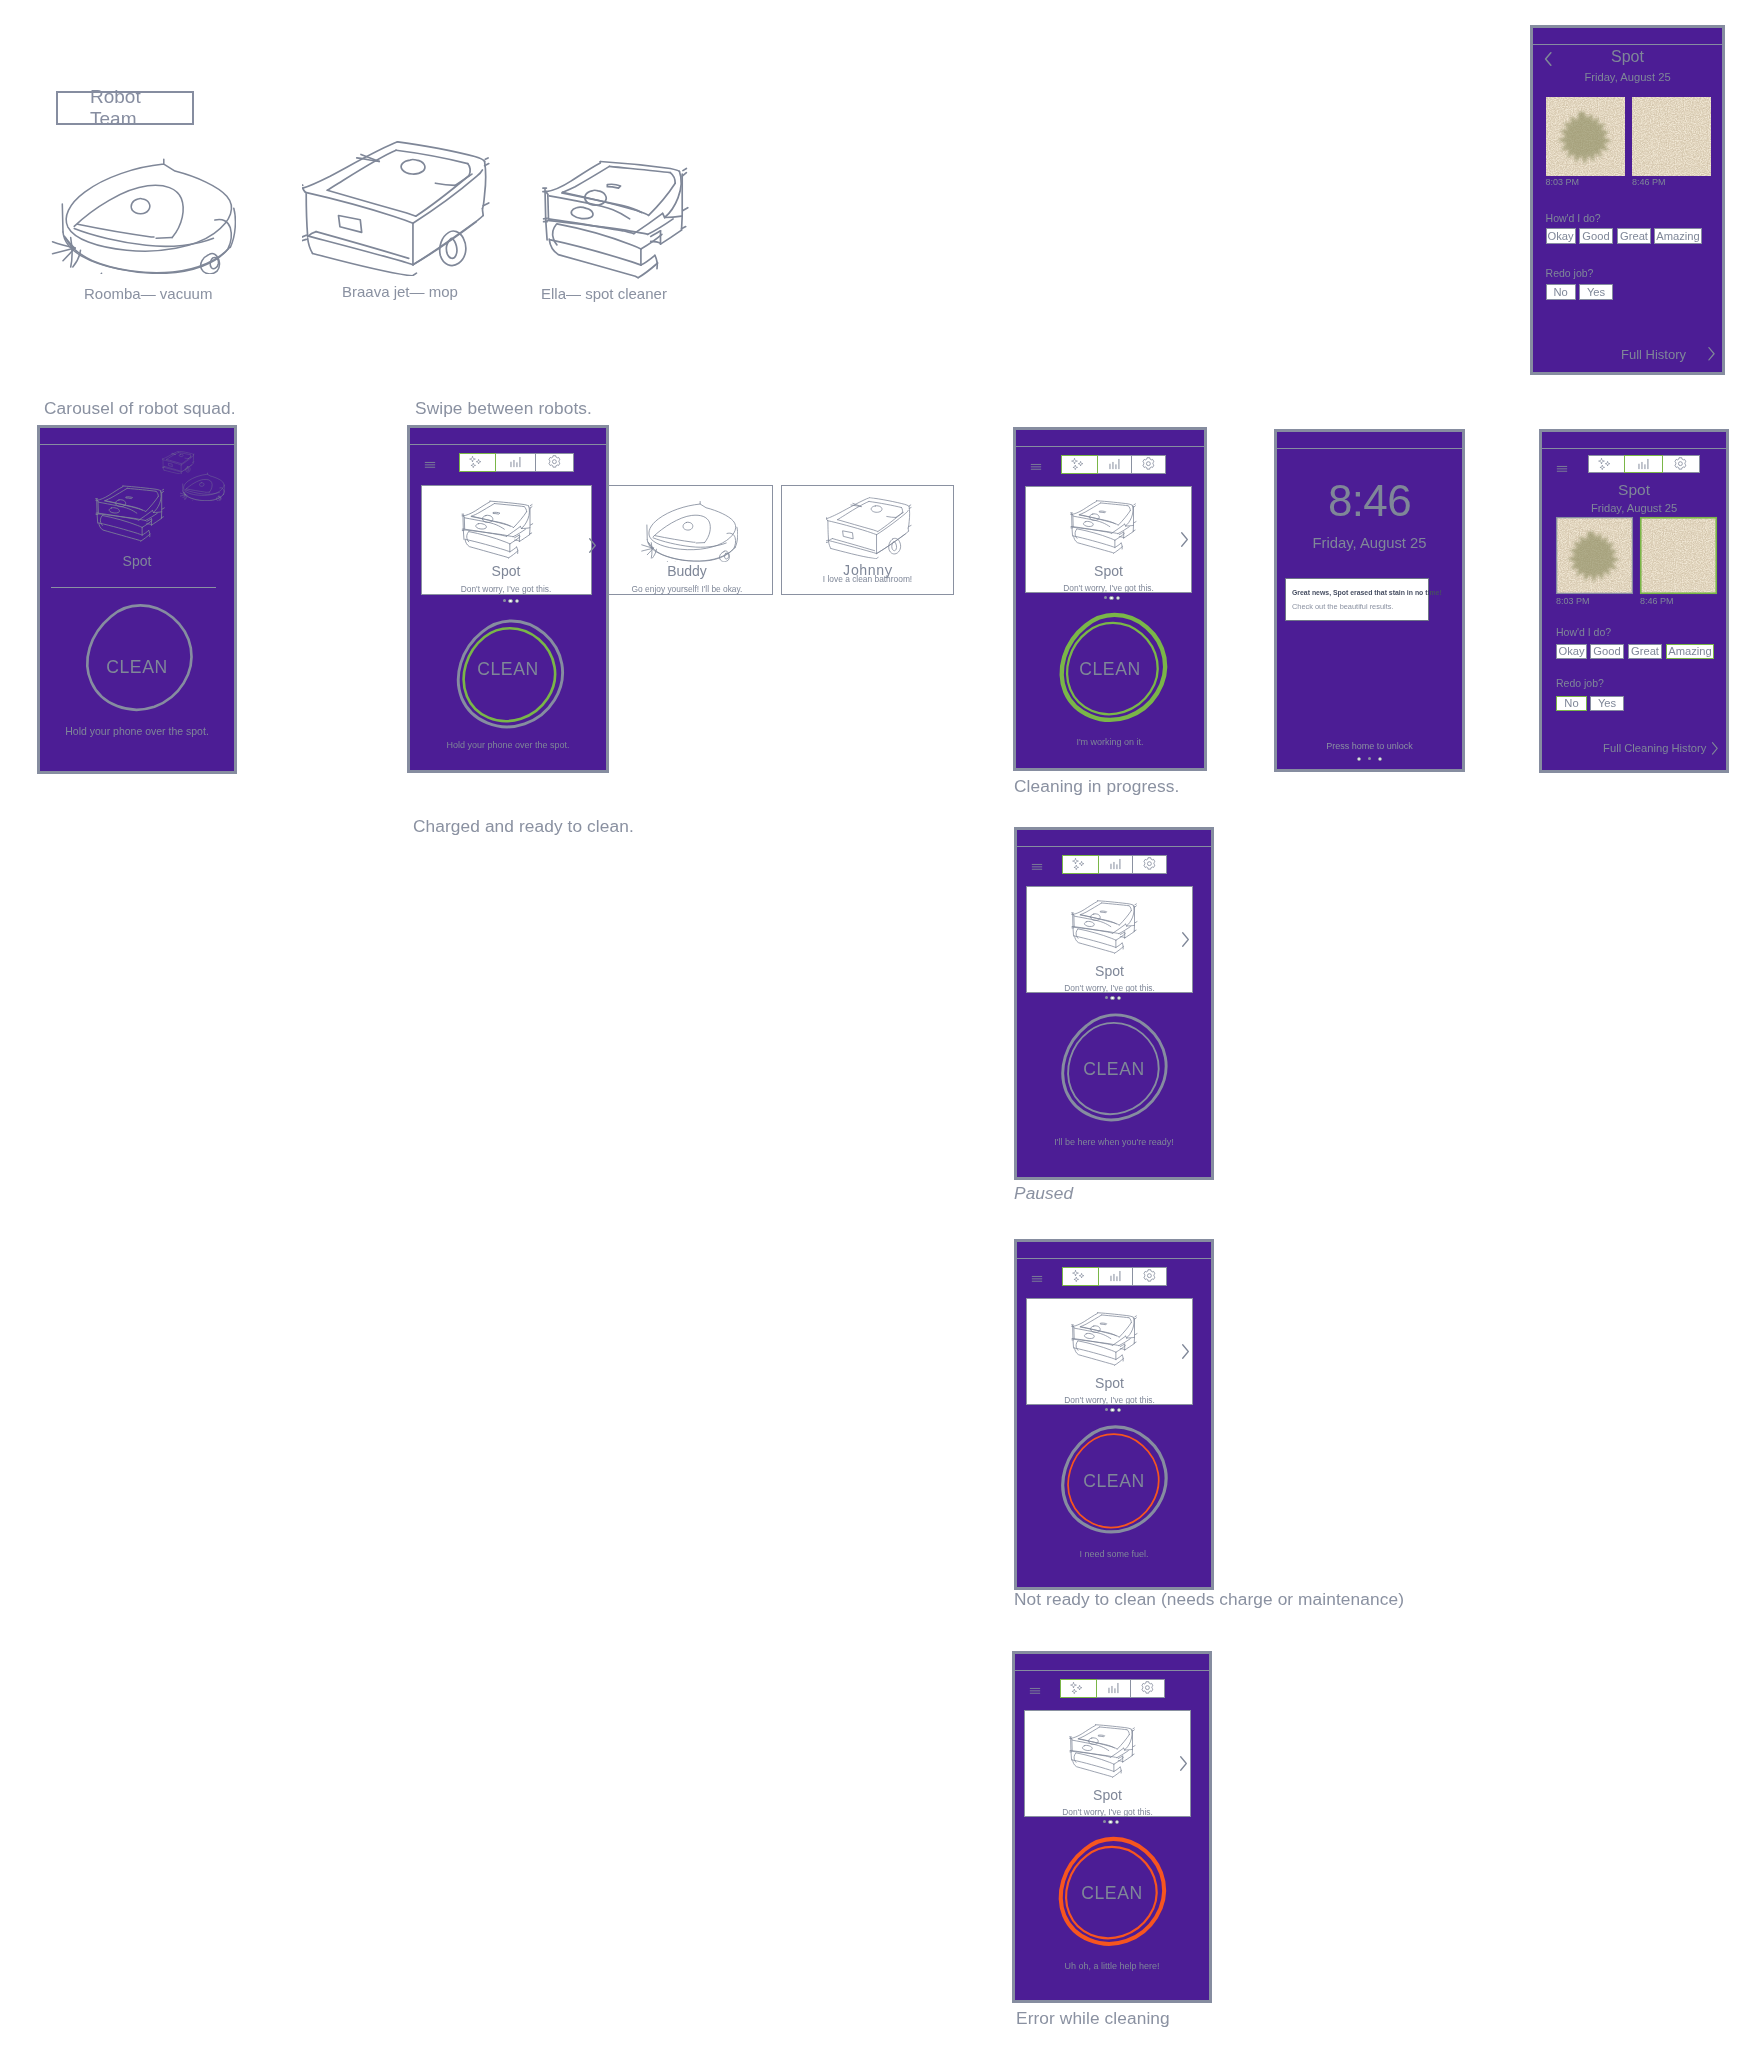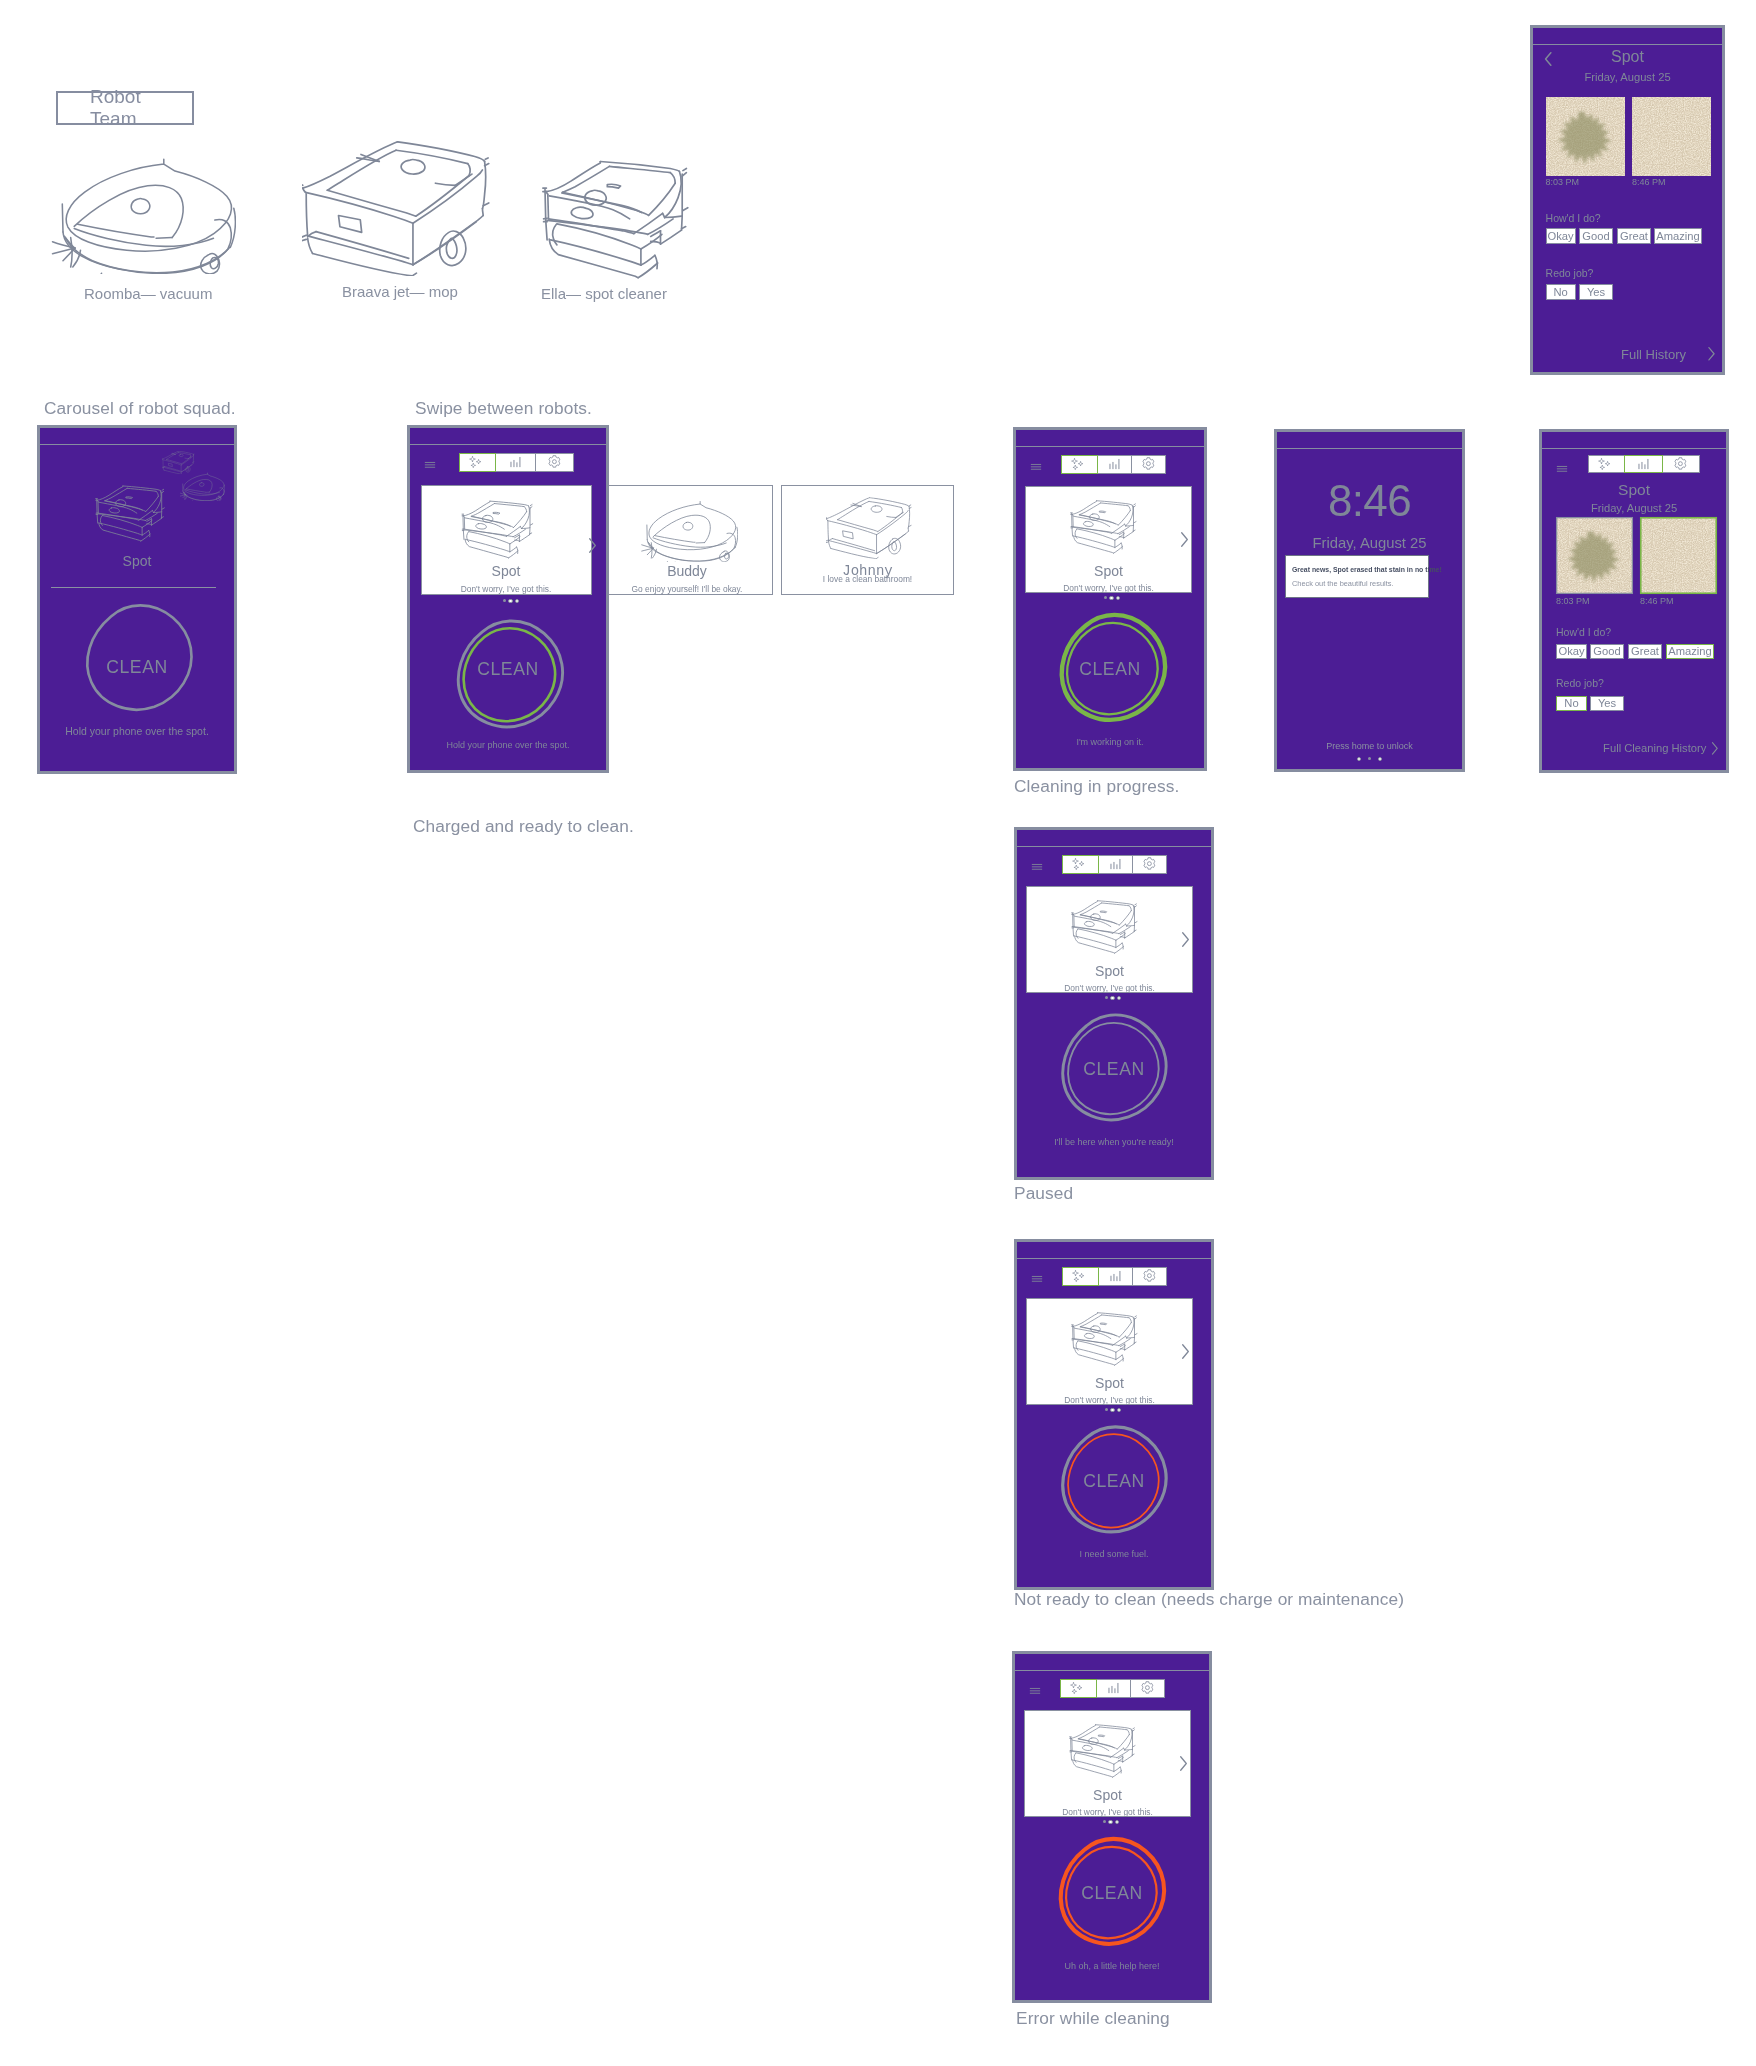--- a/index.html
+++ b/index.html
@@ -306,21 +306,21 @@
 
 <svg class="abs" style="left:541px;top:151px" width="176" height="133" viewBox="0 0 250 190">
     <use href="#robot-ella"></use>
   </svg>
 <div class="gallery-caption" style="left:541px;top:285px;">Ella— spot cleaner</div>
 
 <div class="annot" style="left:44px;top:398px;">Carousel of robot squad.</div>
 <div class="annot" style="left:415px;top:398px;">Swipe between robots.</div>
 <div class="annot" style="left:413px;top:789px;margin-top:27px;">Charged and ready to clean.</div>
 <div class="annot" style="left:1014px;top:776px;">Cleaning in progress.</div>
-<div class="annot" style="left:1014px;top:1183px;">Paused</div>
+<div class="annot" style="left:1014px;top:1183px;font-style:italic;">Paused</div>
 <div class="annot" style="left:1014px;top:1589px;">Not ready to clean (needs charge or maintenance)</div>
 <div class="annot" style="left:1016px;top:2008px;">Error while cleaning</div>
 
 <div class="phone" style="left:37px;top:425px;width:200px;height:349px;">
   <div class="statusbar"></div>
   <div class="screen">
     <svg class="abs" style="left:55px;top:37px" width="83" height="63" viewBox="0 0 250 190">
         <use href="#robot-ella"></use>
       </svg>
     <svg class="abs" style="left:122px;top:7.7px" width="33" height="23" viewBox="0 0 272 192">
@@ -446,21 +446,21 @@
     <div class="clean-label" style="top:213px;">CLEAN</div>
     <div class="hint" style="top:291px;font-size:9px;">I'm working on it.</div>
   </div>
 </div>
 
 <div class="phone" style="left:1274px;top:429px;width:191px;height:343px;">
   <div class="statusbar"></div>
   <div class="screen">
     <div class="abs" style="left:0;right:0;top:31px;text-align:center;font-size:44px;color:#7f8798;letter-spacing:-0.7px;line-height:1;">8:46</div>
     <div class="abs" style="left:0;right:0;top:87px;text-align:center;font-size:14.8px;color:#7f8798;">Friday, August 25</div>
-    <div class="abs" style="left:8.4px;top:107px;width:144px;height:43px;box-sizing:border-box;border:1.3px solid #6e7587;background:#fff;">
+    <div class="abs" style="left:8.4px;top:130px;width:144px;height:43px;box-sizing:border-box;border:1.3px solid #6e7587;background:#fff;">
       <div style="position:absolute;left:5.6px;top:10.5px;font-size:6.9px;font-weight:bold;color:#474f63;white-space:nowrap;">Great news, Spot erased that stain in no time!</div>
       <div style="position:absolute;left:5.6px;top:23px;font-size:7.4px;color:#8a91a1;white-space:nowrap;">Check out the beautiful results.</div>
     </div>
     <div class="abs" style="left:0;right:0;top:293px;text-align:center;font-size:9px;color:#8a91a1;">Press home to unlock</div>
     <div class="dots" style="left:0;right:0;top:309px;gap:6.3px;">
       <div class="dot off"></div>
       <div class="dot"></div>
       <div class="dot off"></div>
     </div>
   </div>

